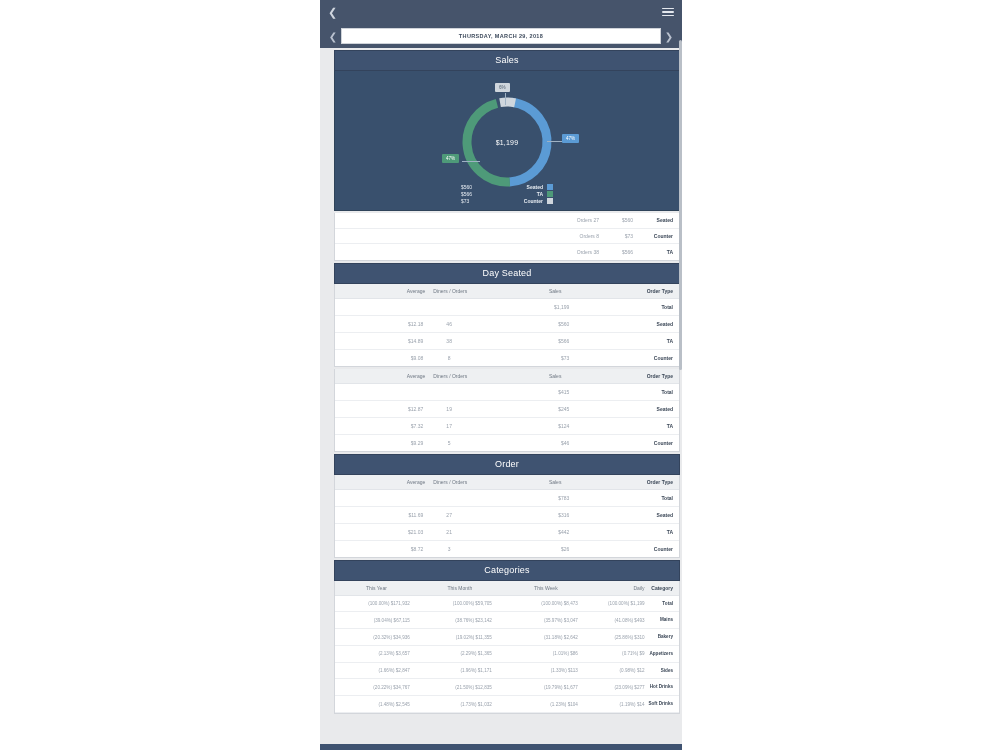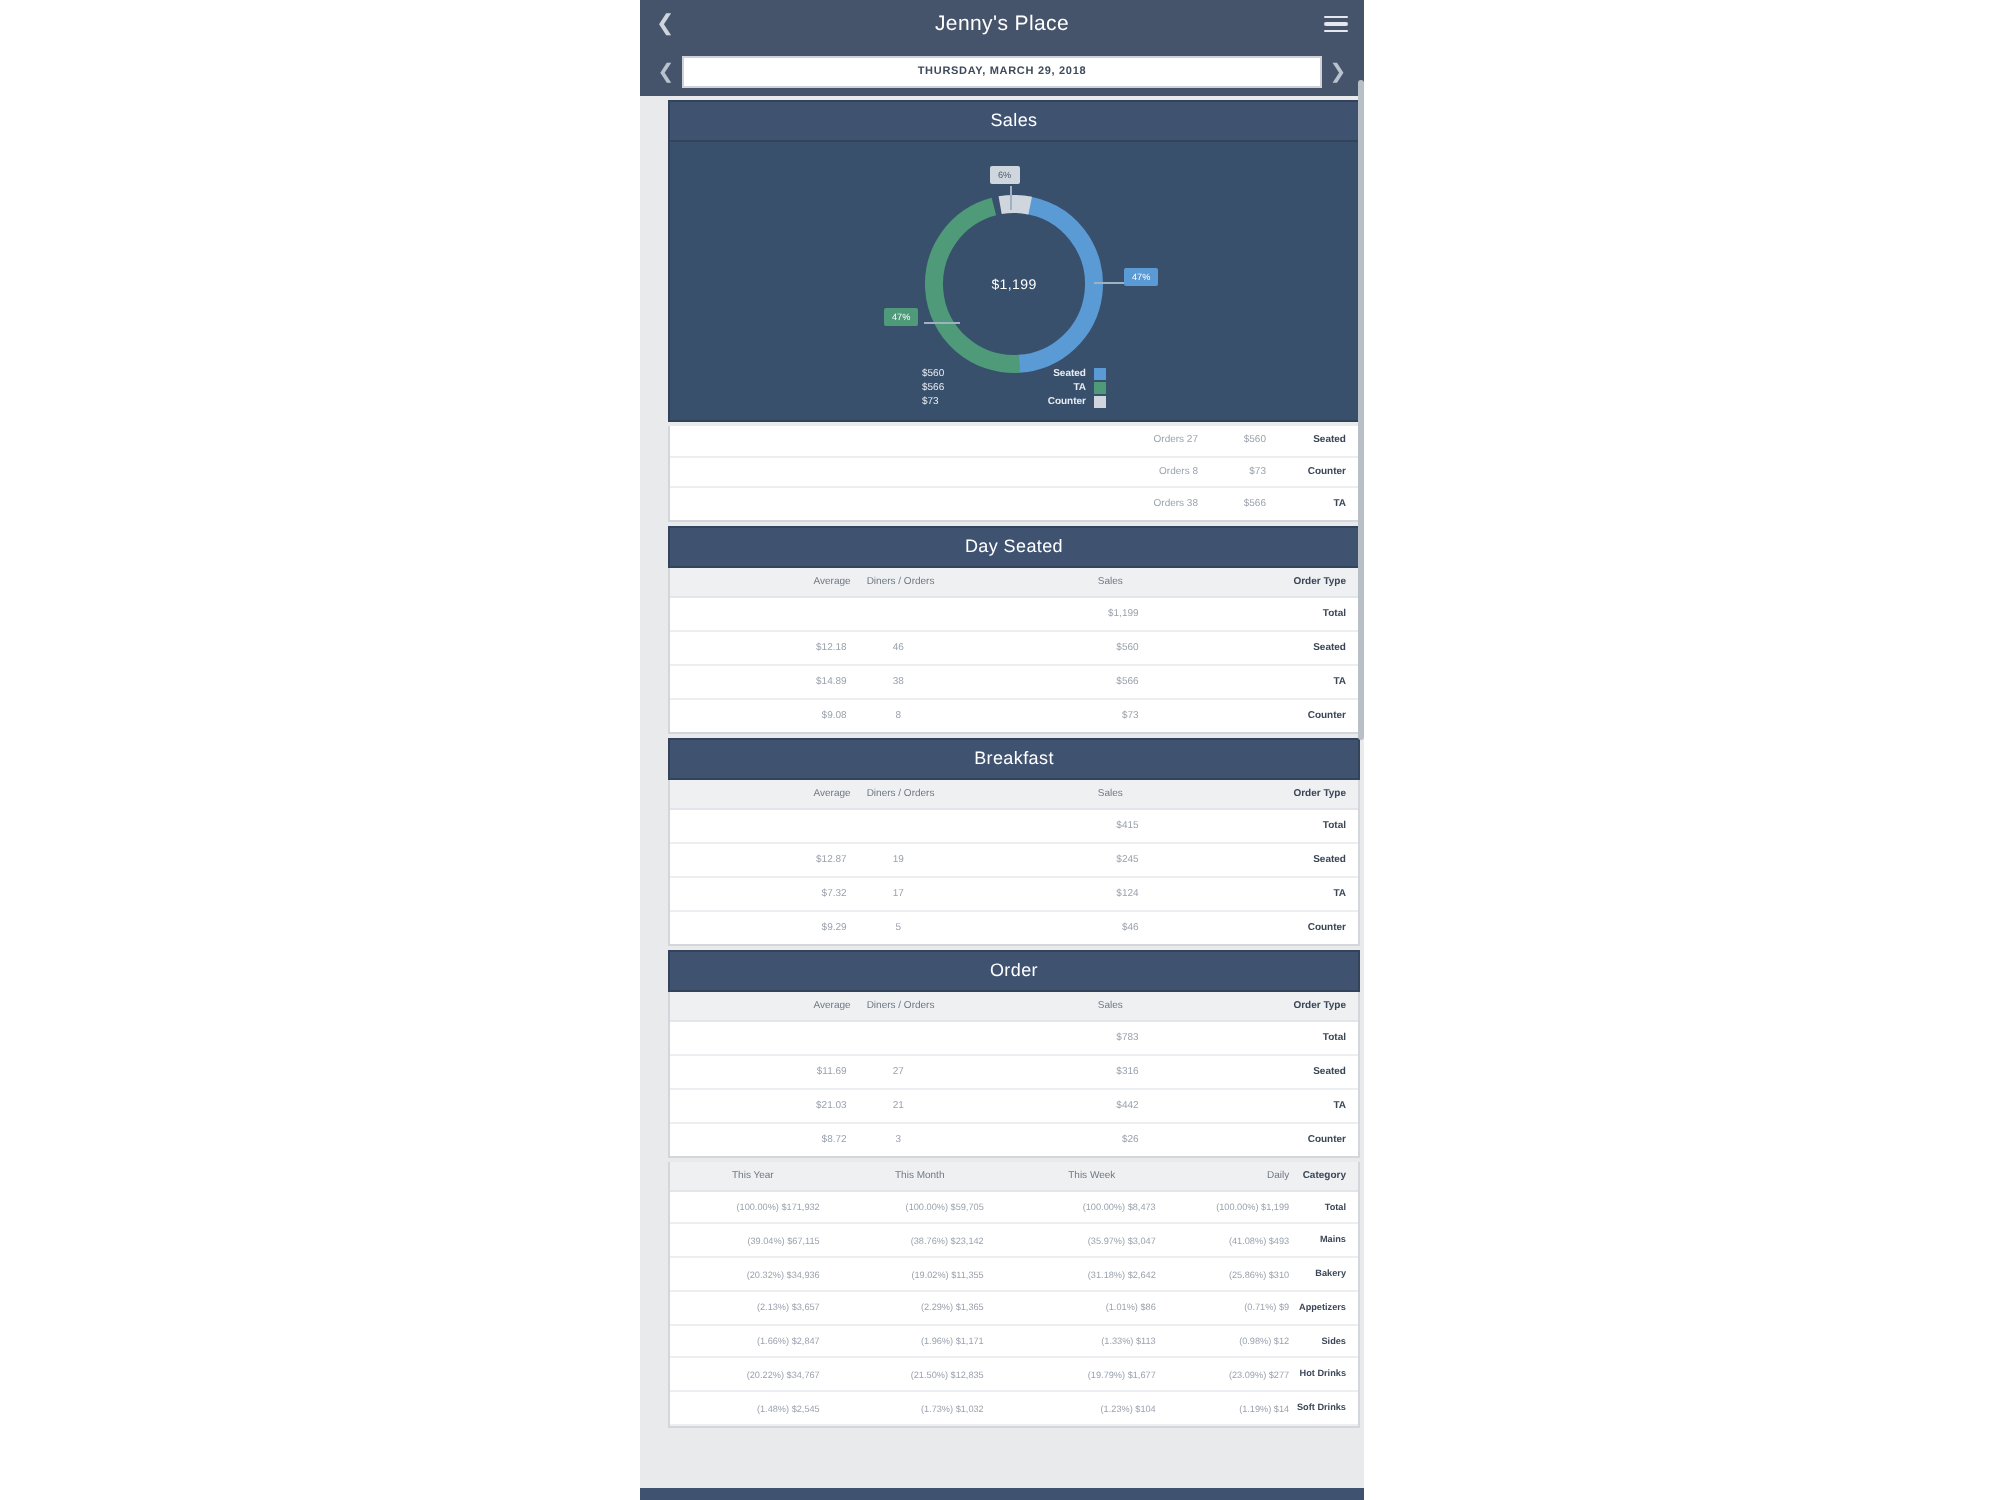--- a/index.html
+++ b/index.html
@@ -158,21 +158,20 @@
   }
 </style>
 </head>
 <body>
 
 <div id="page">
   <div id="phone">
 
     <div class="appbar">
       <div class="back">❮</div>
-      <div class="title">Jenny's Place</div>
       <div class="burger">
         <span></span>
           <span></span>
           <span></span>
       </div>
     </div>
 
     <div class="datebar">
       <div class="arrow">❮</div>
       <div class="dateinput">THURSDAY, MARCH 29, 2018</div>
@@ -278,21 +277,20 @@
             <td class="c-din">8</td>
             <td class="c-sales">$73</td>
             <td class="c-type">Counter</td>
           </tr>
         </tbody>
           </table>
       </div>
     </div>
 
     <div class="panel">
-      <div class="panel-head">Breakfast</div>
       <div class="panel-body">
         <table class="sum">
           <tbody>
               <tr>
             <th class="c-avg">Average</th>
             <th class="c-din">Diners / Orders</th>
             <th class="c-sales">Sales</th>
             <th class="c-type">Order Type</th>
           </tr>
           <tr>
@@ -358,20 +356,21 @@
             <td class="c-din">3</td>
             <td class="c-sales">$26</td>
             <td class="c-type">Counter</td>
           </tr>
         </tbody>
           </table>
       </div>
     </div>
 
     <div class="panel">
+      <div class="panel-head">Categories</div>
       <div class="panel-body">
         <table class="cat">
           <tbody>
               <tr>
             <th class="k-year">This Year</th>
             <th class="k-month">This Month</th>
             <th class="k-week">This Week</th>
             <th class="k-daily">Daily</th>
             <th class="k-name">Category</th>
           </tr>

